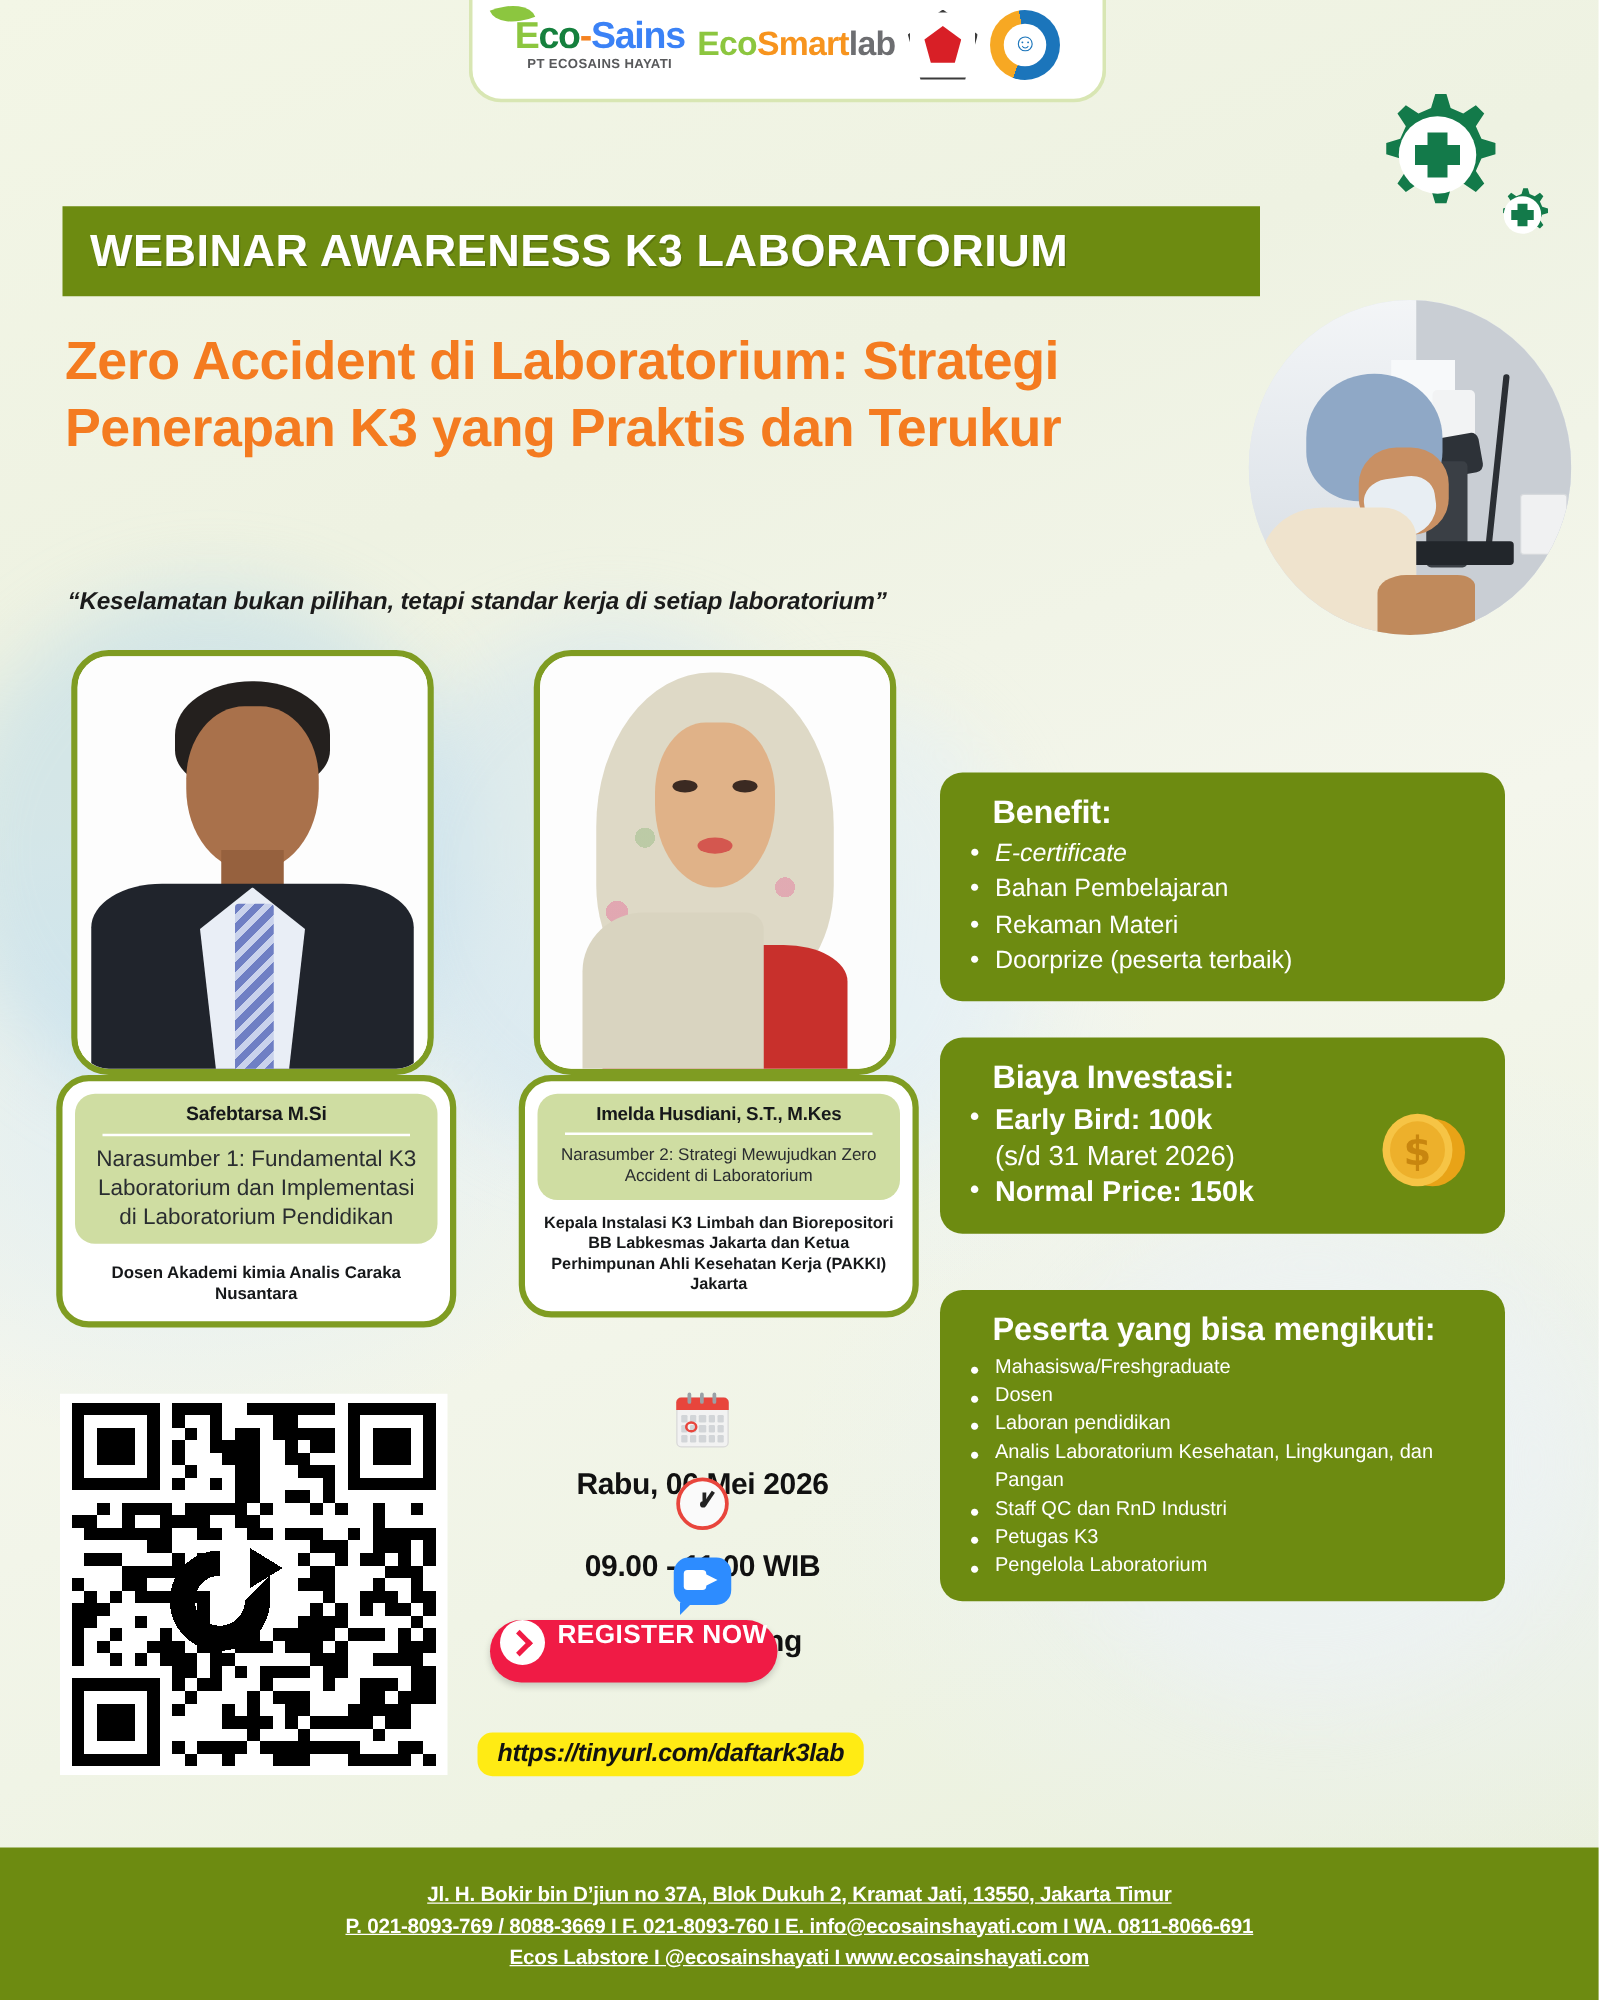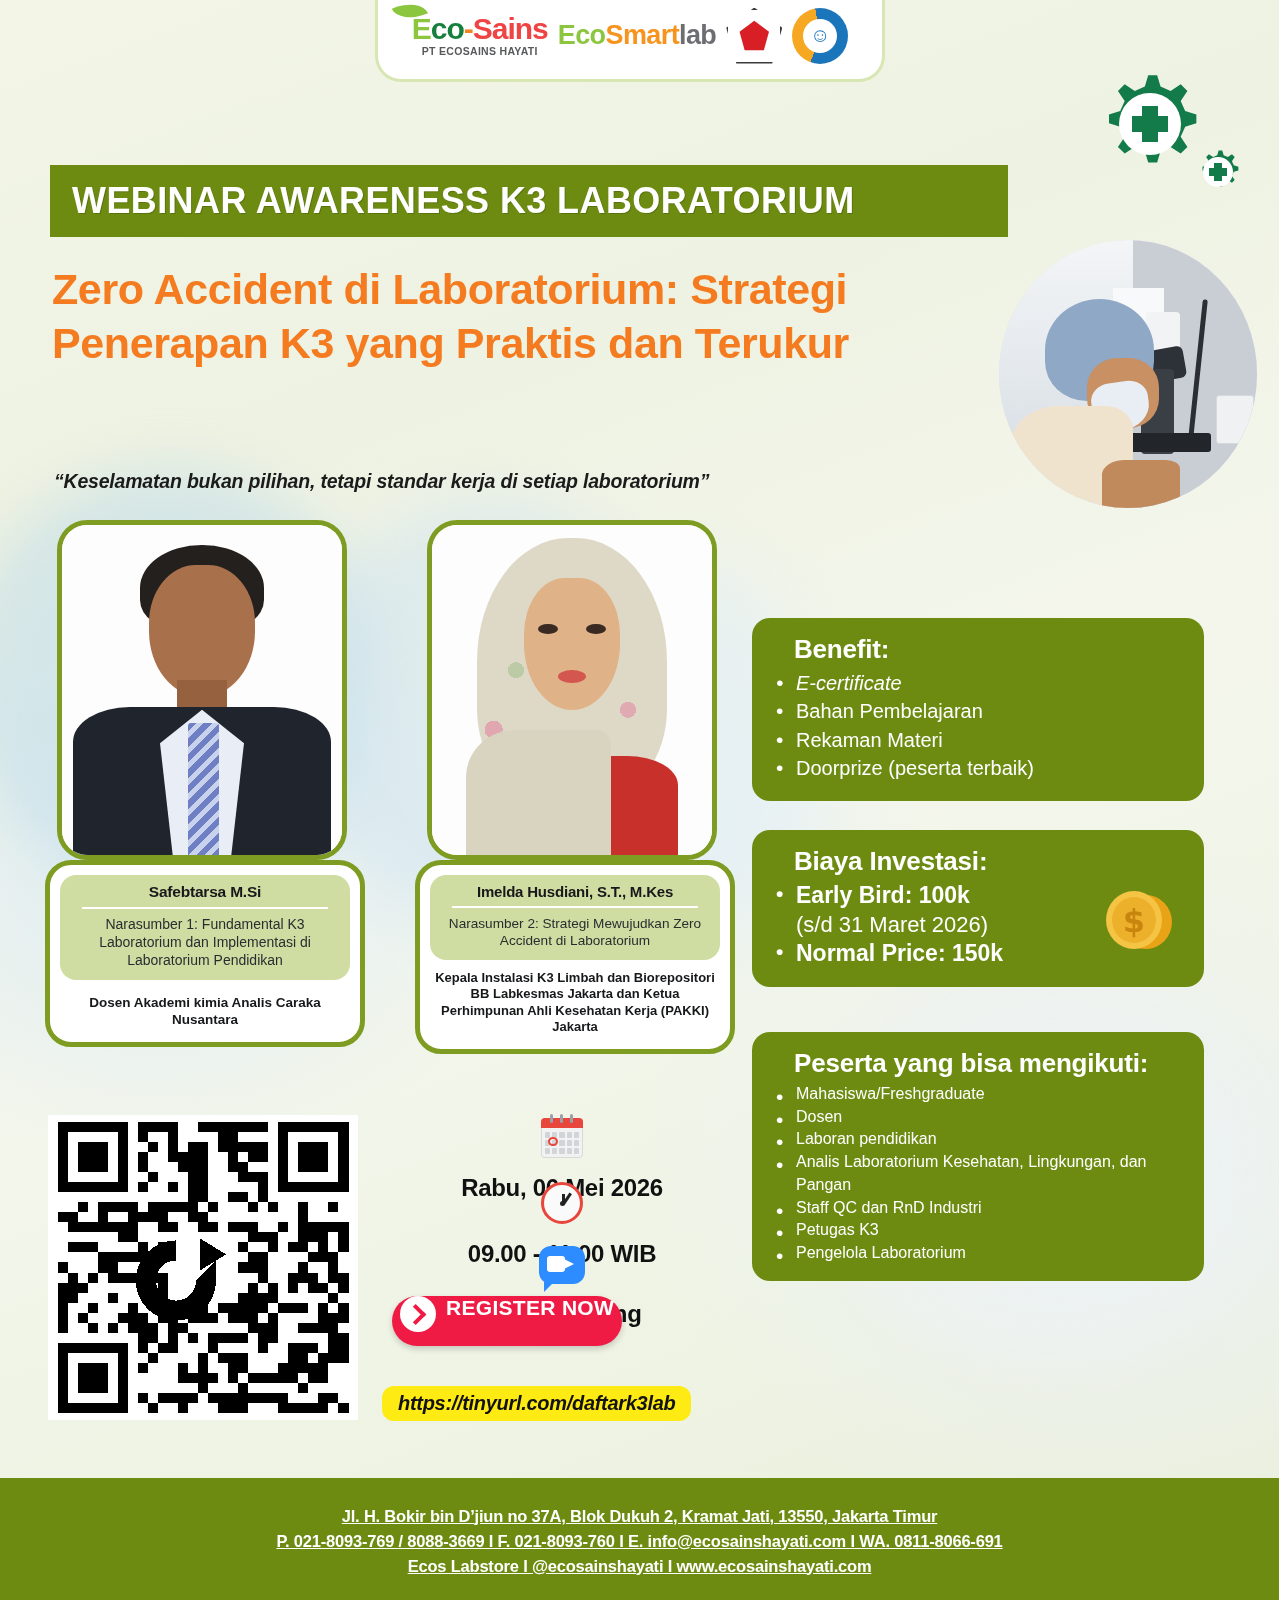--- a/index.html
+++ b/index.html
@@ -35,21 +35,21 @@
     border-top:none;
     border-radius:0 0 26px 26px;
     display:flex; align-items:center; justify-content:center; gap:10px;
     padding:22px 14px 6px 14px;
   }
   .eco-logo { display:flex; flex-direction:column; align-items:center; line-height:1; }
   .eco-word { font-size:30px; font-weight:bold; letter-spacing:-1px; position:relative; }
   .eco-word .e { color:#8cc63f; }
   .eco-word .co { color:#15803d; }
   .eco-word .dash { color:#f58220; }
-  .eco-word .sains { color:#ef4444; }
+  .eco-word .sains { color:#3b82f6; }
   .eco-leaf {
     position:absolute; left:-18px; top:-12px; width:32px; height:18px;
     background:#8cc63f; border-radius:0 100% 0 100%; transform:rotate(-22deg);
   }
   .eco-sub { font-size:10.5px; color:#58595b; letter-spacing:.3px; margin-top:2px; font-weight:600; }
 
   .smart-logo { font-size:27px; font-weight:bold; letter-spacing:-.6px; line-height:1; white-space:nowrap; }
   .smart-logo .g { color:#8cc63f; }
   .smart-logo .s { color:#f7941e; }
   .smart-logo .lab { color:#6d6e71; }
@@ -214,21 +214,21 @@
     background:#cfdda2;
     border-radius:16px;
     padding:8px 10px 10px 10px;
   }
   .spk .name {
     text-align:center; font-weight:bold; font-size:15.5px; color:#16181a;
     margin-bottom:6px; letter-spacing:-.2px;
   }
   .spk .rule { height:2px; background:#ffffff; margin:0 12px 7px 12px; }
   .spk .role {
-    text-align:center; font-size:14px; color:#2a2d30; line-height:1.28;
+    text-align:center; font-size:18px; color:#2a2d30; line-height:1.28;
   }
   .spk .org {
     text-align:center; font-size:13.5px; font-weight:bold; color:#16181a;
     line-height:1.26; margin-top:14px; padding:0 4px;
   }
   .spk-2 .name { font-size:15px; }
   .spk-2 .role { font-size:13.6px; }
   .spk-2 .org { font-size:13px; margin-top:10px; }
 
   

